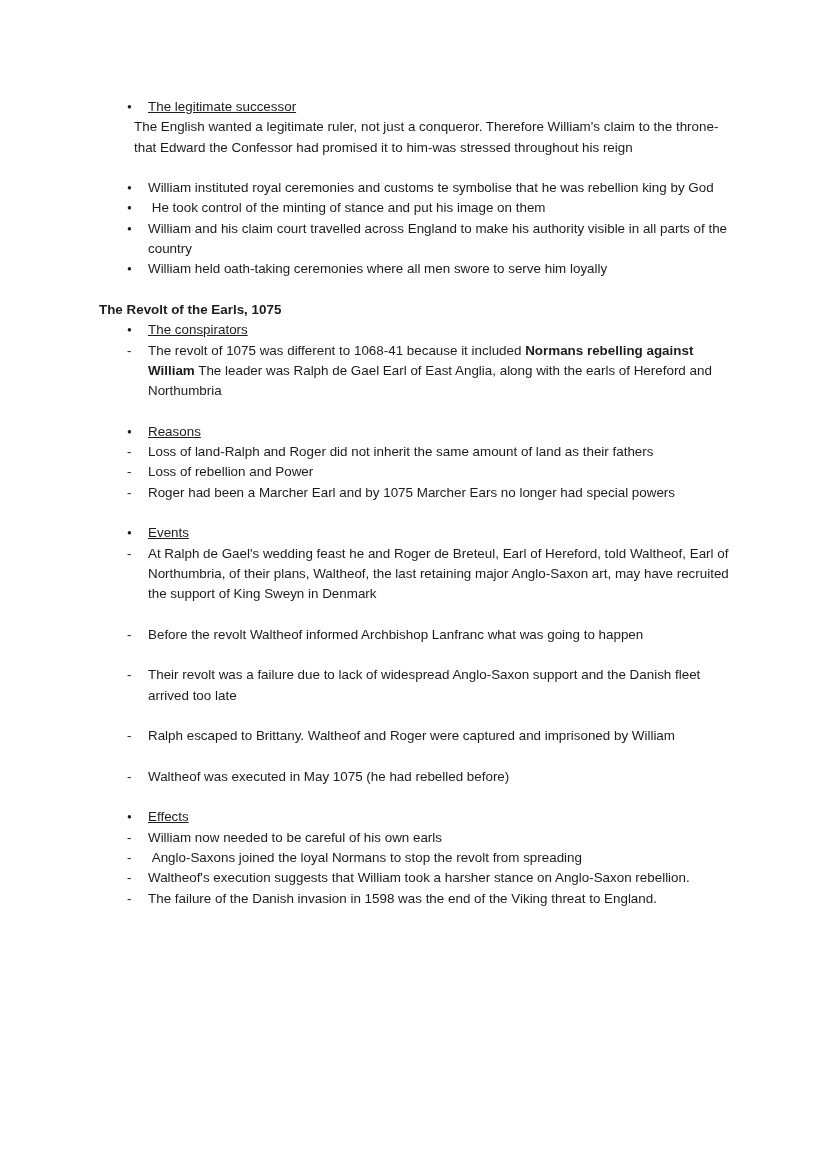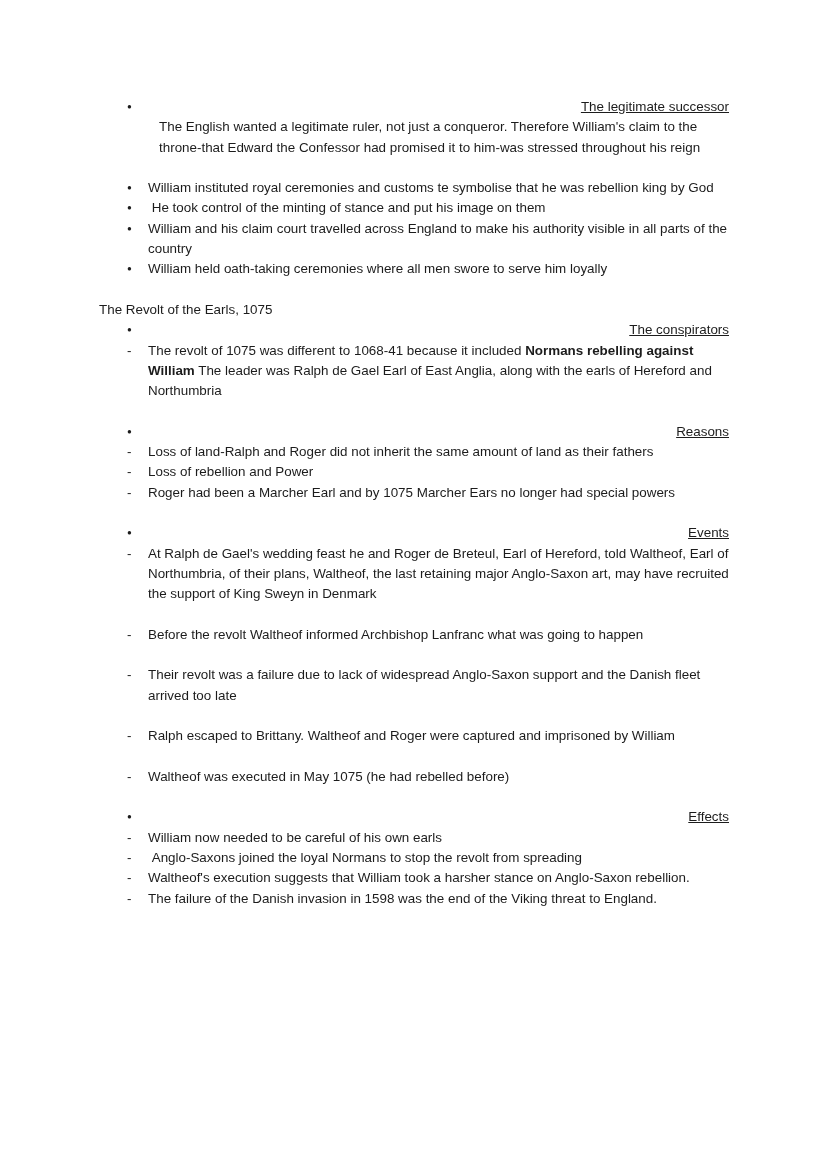--- a/index.html
+++ b/index.html
@@ -20,44 +20,44 @@
   }
   .content {
     position: absolute;
     top: 97px;
     left: 99px;
     width: 630px;
     font-size: 13.4px;
     line-height: 20.3px;
   }
   .heading {
-    font-weight: 400;
+    font-weight: 700;
   }
   .plain {
-    margin-left: 60px;
+    margin-left: 35px;
     white-space: pre-wrap;
   }
   .li {
     display: flex;
     align-items: flex-start;
   }
   .li .marker {
     flex: 0 0 21px;
     margin-left: 28px;
     line-height: 20.3px;
   }
   .li.bullet .marker {
     font-size: 8px;
     line-height: 20.3px;
   }
   .li .txt {
     flex: 1 1 auto;
     white-space: pre-wrap;
   }
-  .u { text-decoration: underline; text-align: right; }
+  .u { text-decoration: underline; }
   .b { font-weight: 700; }
   .spacer { height: 20.3px; }
 </style>
 </head>
 <body>
 
 <div class="page">
   <div class="content" id="doc-content">
       <div class="li bullet">
         <span class="marker">●</span>

